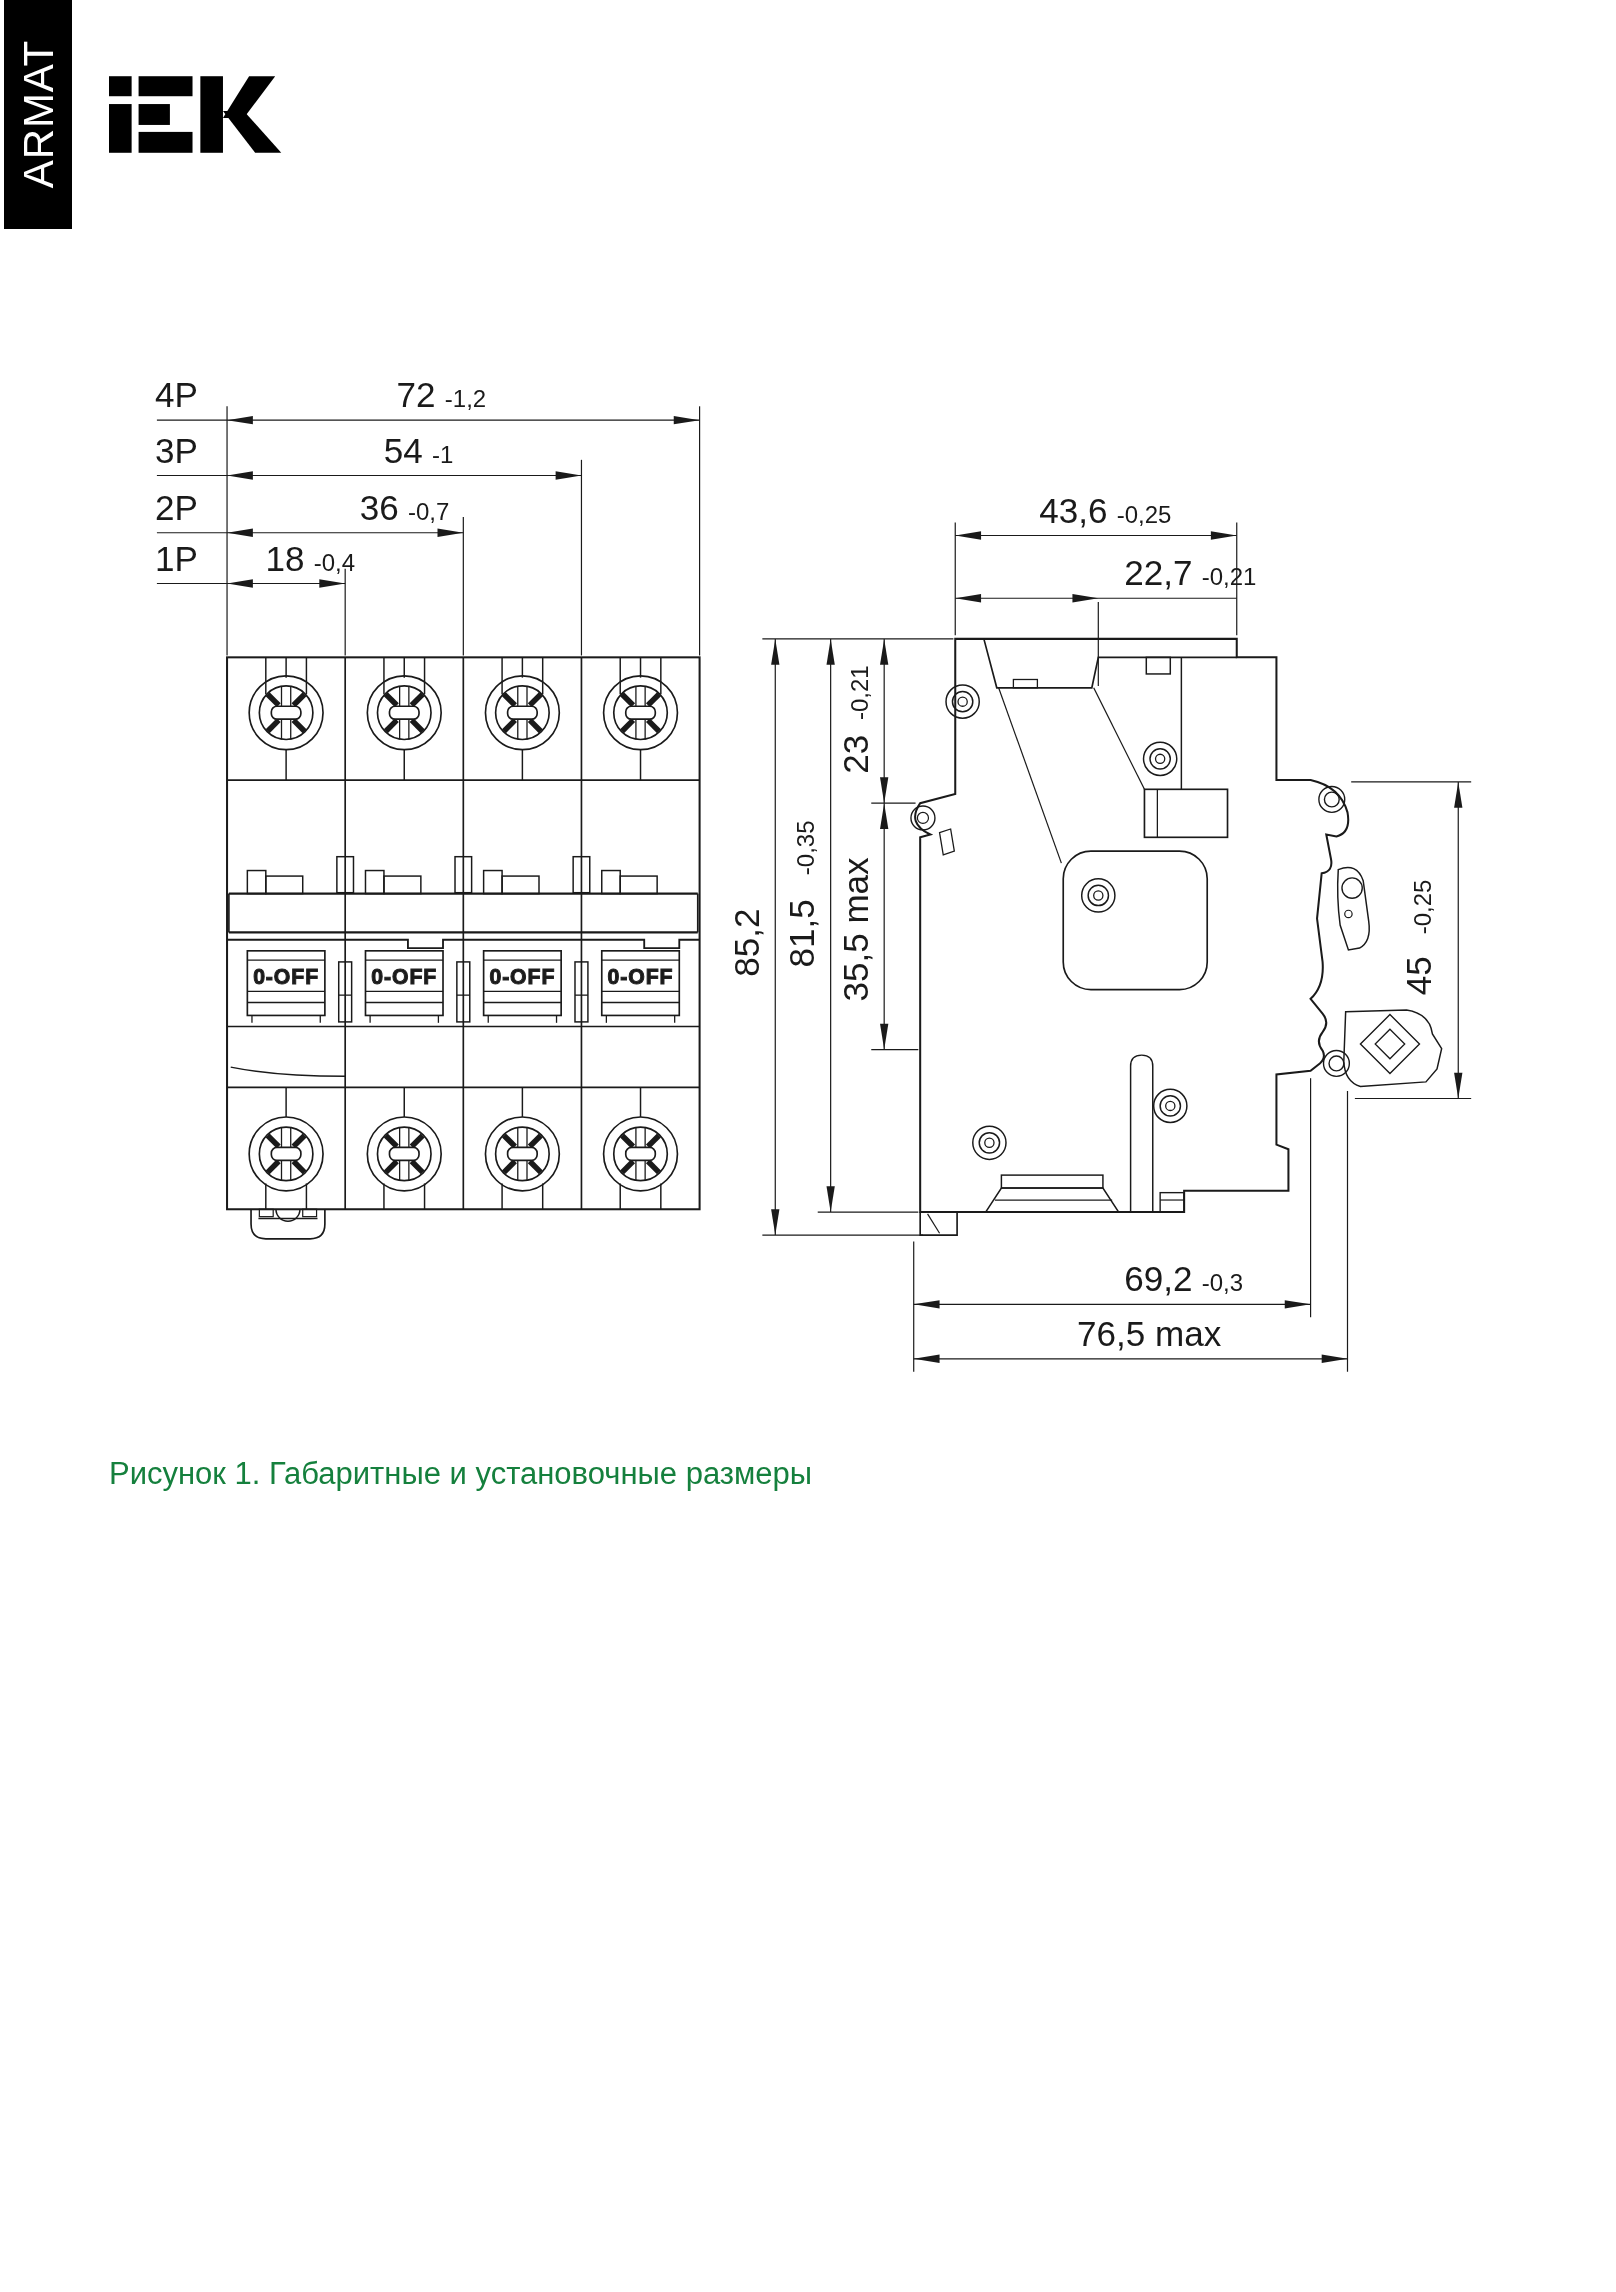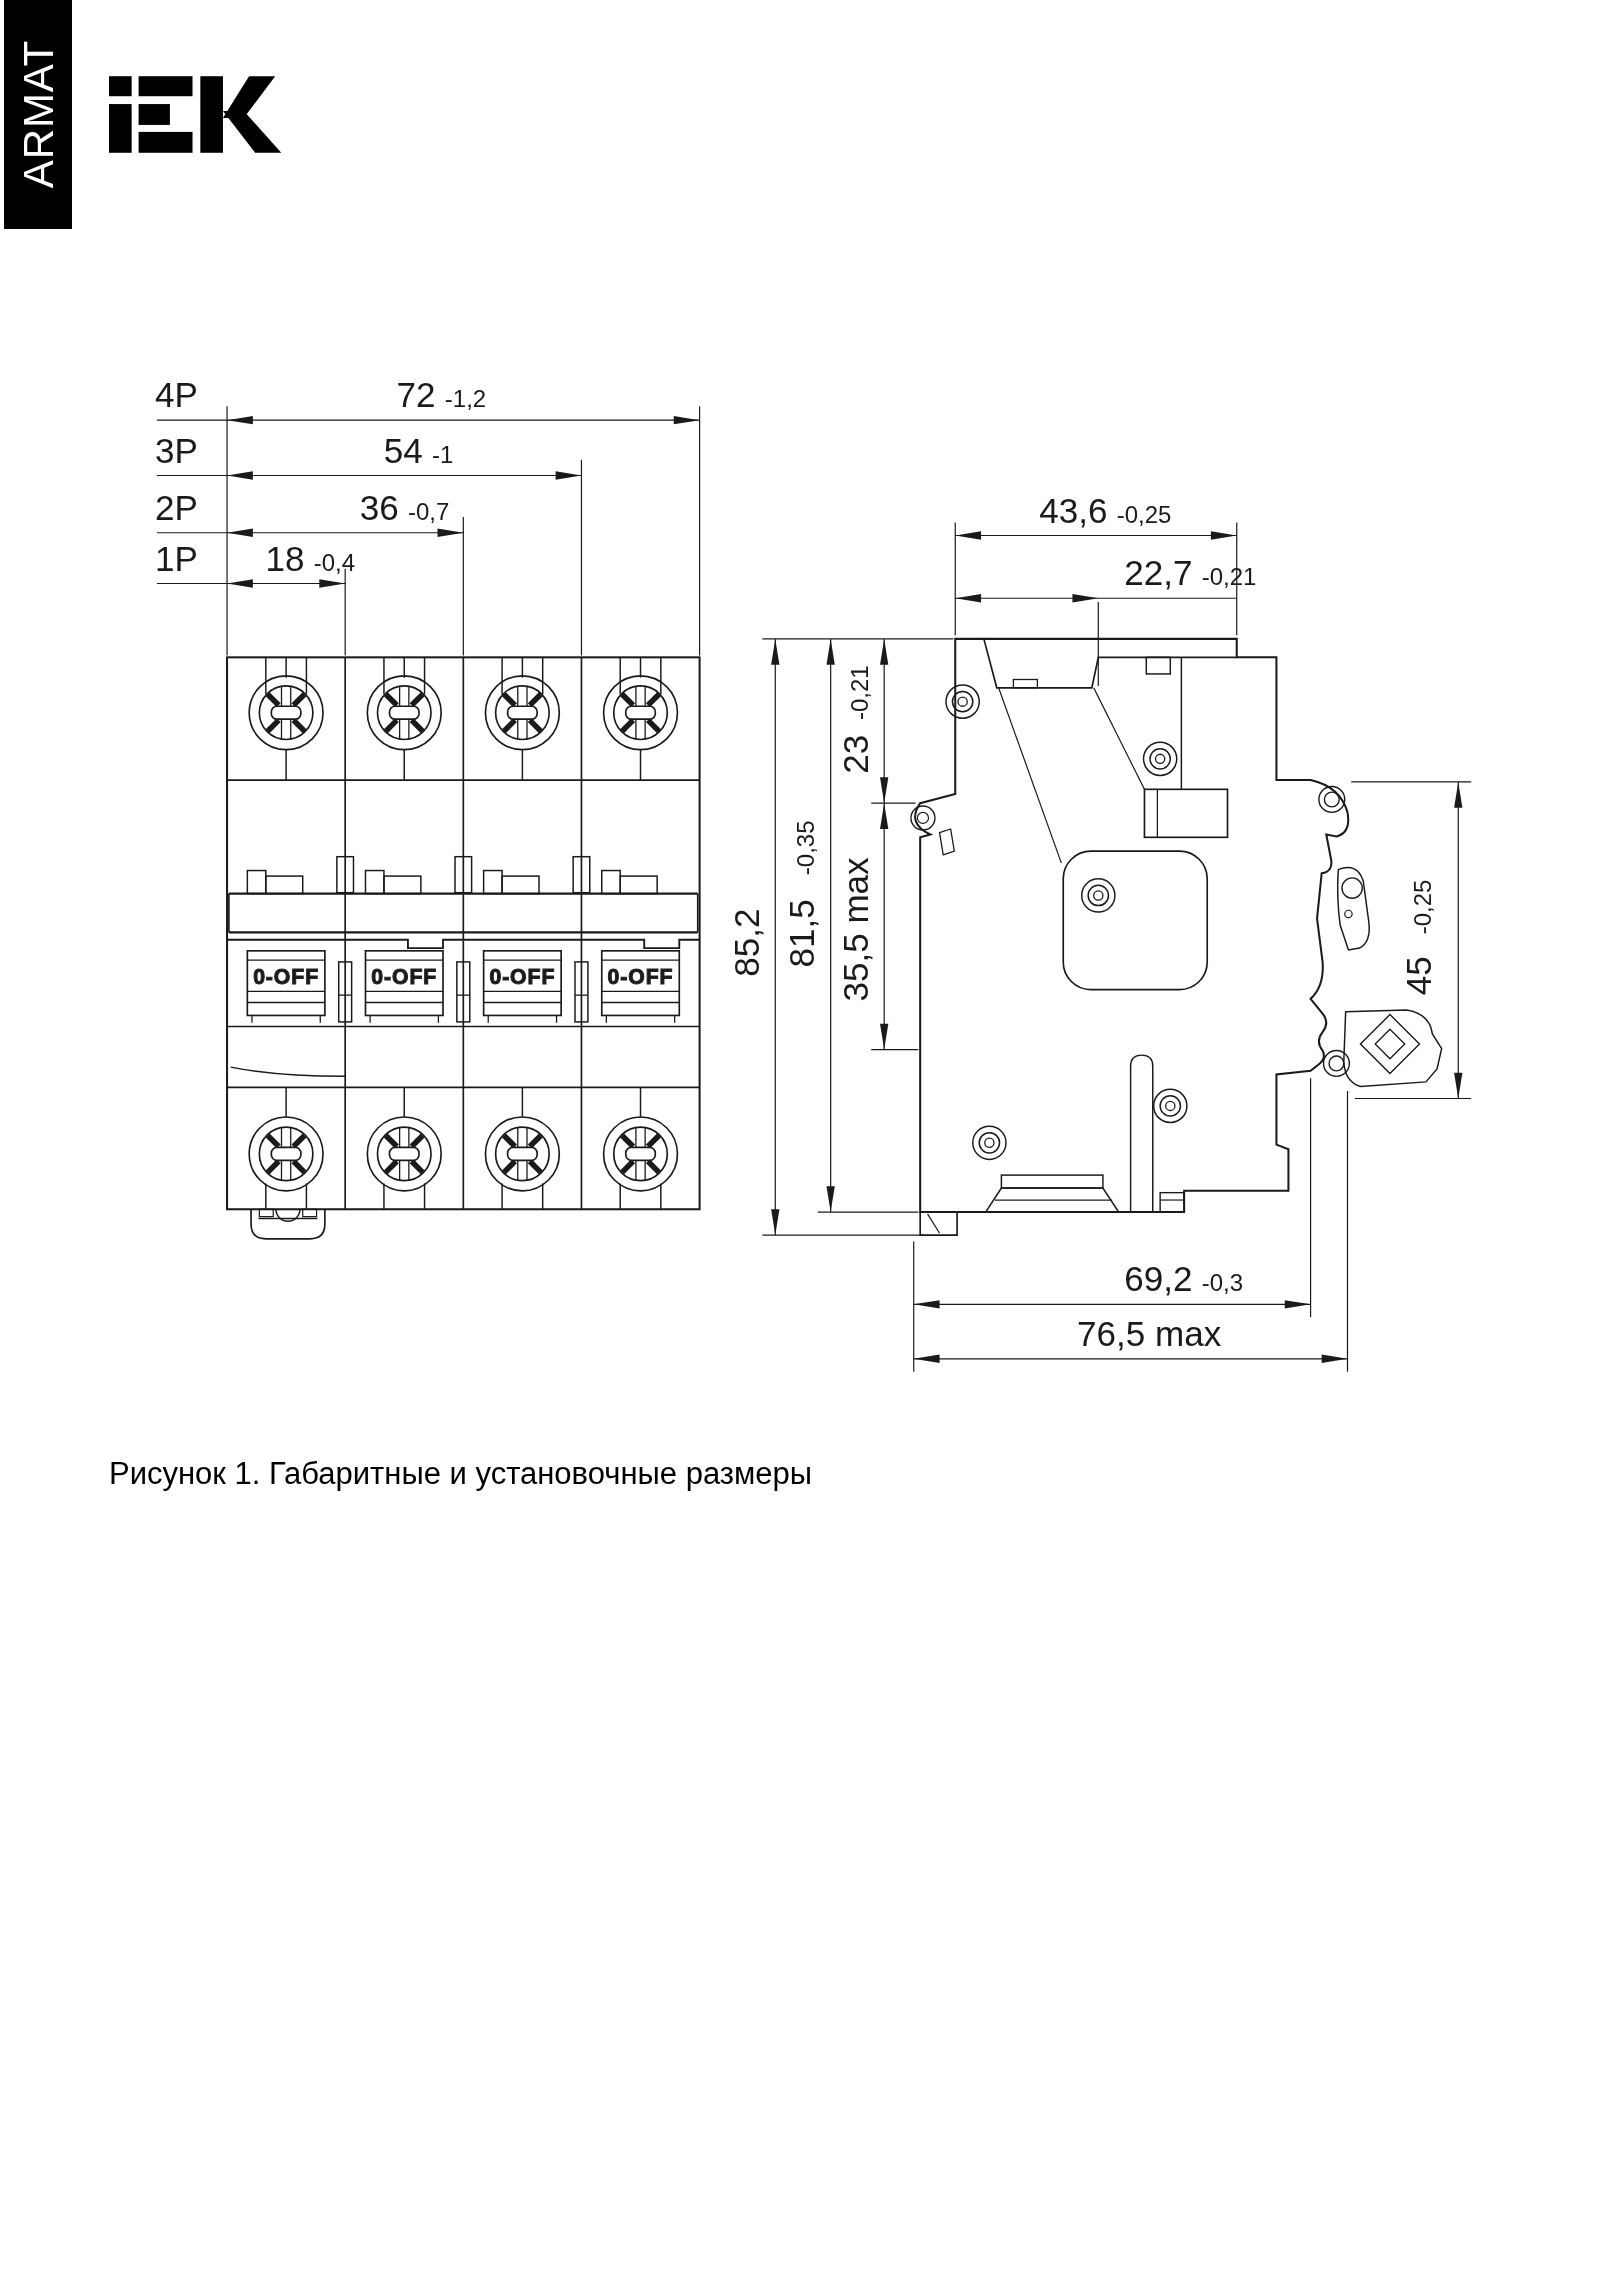--- a/index.html
+++ b/index.html
@@ -17,21 +17,21 @@
   .brandbar .vtext{
     position:absolute;left:-80px;top:80px;width:229px;height:68px;
     line-height:68px;text-align:center;color:#ffffff;
     font-size:42px;letter-spacing:0.9px;font-weight:400;
     transform:rotate(-90deg);
     display:block;
   }
   .logo{position:absolute;left:109px;top:72px;width:174px;height:85px;}
   .caption{
     position:absolute;left:109px;top:1456px;
-    font-size:31px;color:#000000;letter-spacing:0px;
+    font-size:31px;color:#15803d;letter-spacing:0px;
   }
   svg text{font-family:"Liberation Sans", sans-serif;fill:#1a1a1a;}
   .dimval{font-size:38px;}
   .dimtol{font-size:26px;}
   .plabel{font-size:38px;}
   .togglelabel{font-size:23px;font-weight:bold;letter-spacing:1px;}
 </style>
 </head>
 <body>
 

